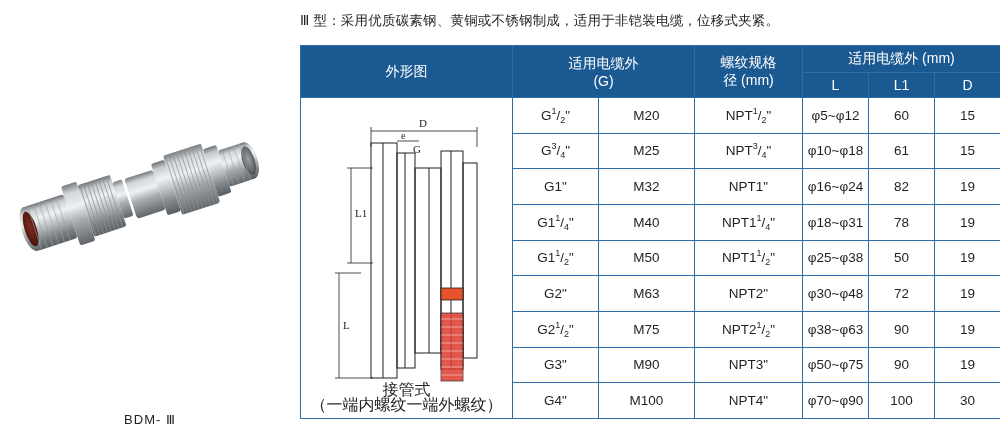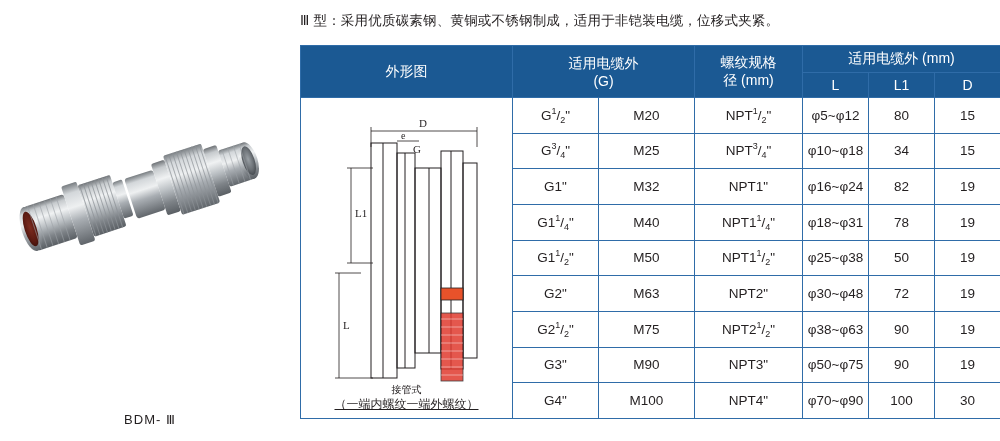--- a/index.html
+++ b/index.html
@@ -86,22 +86,22 @@
 
   
   .dcap{
     position:absolute;
     left:0;bottom:6px;width:100%;
     text-align:center;
     font-size:12px;
     line-height:15px;
     color:#231f20;
   }
-  .dcap .t1{font-size:10px;}
-  .dcap .t2{font-size:12px;text-decoration:underline;}
+  .dcap .t1{font-size:16px;}
+  .dcap .t2{font-size:16px;}
   svg{display:block;}
 </style>
 </head>
 <body>
 
 <div class="page">
 
   <div class="note">Ⅲ 型：采用优质碳素钢、黄铜或不锈钢制成，适用于非铠装电缆，位移式夹紧。</div>
 
   <div class="photo-area">
@@ -285,35 +285,35 @@
             </div>
           </td>
           <td>
             <span>G</span><span class="sup">1</span><span>/</span><span class="sub">2</span><span>"</span>
           </td>
           <td>M20</td>
           <td>
             <span>NPT</span><span class="sup">1</span><span>/</span><span class="sub">2</span><span>"</span>
           </td>
           <td>φ5~φ12</td>
-          <td>80</td>
+          <td>60</td>
           <td>15</td>
           <td>27</td>
         </tr>
 
         <tr>
           <td>
             <span>G</span><span class="sup">3</span><span>/</span><span class="sub">4</span><span>"</span>
           </td>
           <td>M25</td>
           <td>
             <span>NPT</span><span class="sup">3</span><span>/</span><span class="sub">4</span><span>"</span>
           </td>
           <td>φ10~φ18</td>
-          <td>34</td>
+          <td>61</td>
           <td>15</td>
           <td>33</td>
         </tr>
 
         <tr>
           <td>G1"</td>
           <td>M32</td>
           <td>NPT1"</td>
           <td>φ16~φ24</td>
           <td>82</td>

